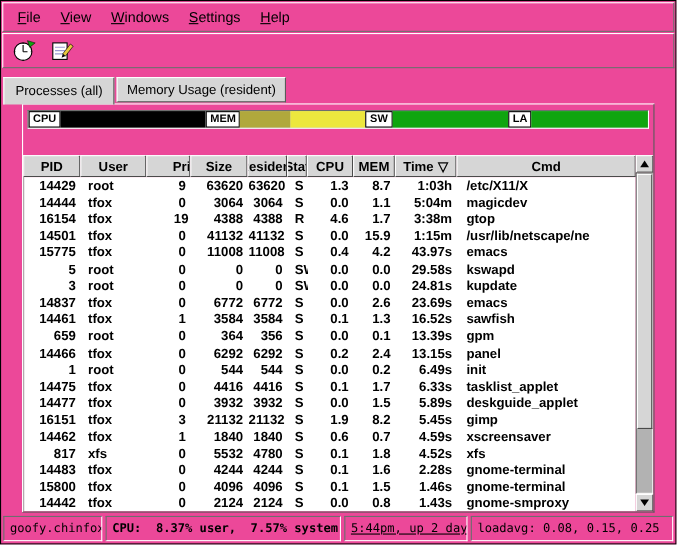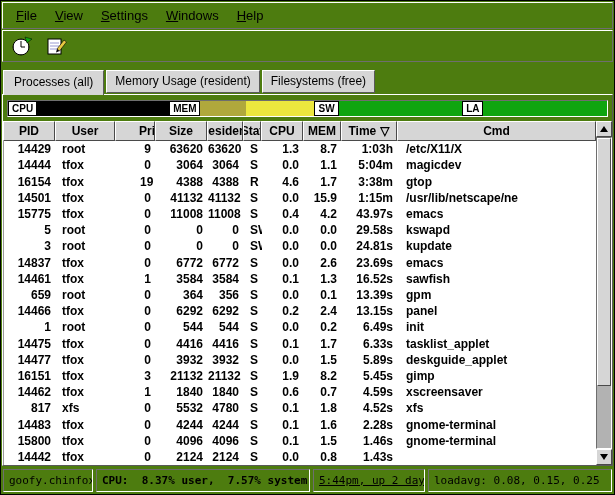--- a/index.html
+++ b/index.html
@@ -1,17 +1,17 @@
 <!DOCTYPE html>
 <html><head>
 <meta charset="utf-8">
 <style>
   * { box-sizing: border-box; margin: 0; padding: 0; }
   body { font-family: "Liberation Sans", sans-serif; background: #888; }
-  .window { width: 615px; height: 495px; background: #4d7c0f; border: 1px solid #000;
+  .window { width: 615px; height: 495px; background: #ec4899; border: 1px solid #000;
             display: flex; flex-direction: column; overflow: hidden; }
 
   
   .raised  { border: 1px solid; border-color: #ffffff #6e6e6e #6e6e6e #ffffff; }
 
   .menubar { height: 27px; margin: 1px 1px 0; display: flex; align-items: center;
              padding: 0 4px; flex: none; }
   .menu-item { display: inline-block; font-size: 13px; padding: 4px 9px; color: #000; cursor: default; }
   .menu-item::first-letter { text-decoration: underline; }
 
@@ -21,41 +21,41 @@
              display: flex; align-items: center; justify-content: center; cursor: pointer; }
 
   .tabstrip { display: flex; align-items: center; padding: 7px 2px 0; height: 32px;
               flex: none; position: relative; z-index: 2; }
   .tab { font-size: 12px; background: #d6d6d6; border: 1px solid;
          border-color: #ffffff #5a5a5a #5a5a5a #ffffff; padding: 3px 8px 4px;
          margin-right: 2px; cursor: pointer; white-space: nowrap; }
   .tab.active { padding: 4px 10px 6px; margin-bottom: -2px; border-bottom: none;
                 position: relative; z-index: 3; }
 
-  .panel { flex: 1; margin: 0 1px; border: 1px solid;
+  .panel { flex: 1; margin: 0 19px; border: 1px solid;
            border-color: #ffffff #5a5a5a #5a5a5a #ffffff;
-           display: flex; flex-direction: column; overflow: hidden; position: relative; z-index: 1; }
+           display: flex; flex-direction: column; overflow: hidden; position: relative; z-index: 1; gap: 20px; }
 
   .resbar { height: 17px; margin: 5px 4px 4px; flex: none; display: flex; align-items: stretch;
             background: #c9c9c9; border: 1px solid; border-color: #6e6e6e #ffffff #ffffff #6e6e6e; }
   .res-label { font-size: 10px; font-weight: bold; background: #ffffff; color: #000;
                border: 1px solid #000; padding: 0 3px; display: flex; align-items: center; }
   .res-seg { height: 100%; flex: none; }
   .res-seg.grow { flex: 1; }
 
   .tablewrap { flex: 1; display: flex; overflow: hidden; font-weight: bold; }
   .tablecol  { flex: 1; display: flex; flex-direction: column; overflow: hidden; }
   .thead { display: flex; height: 20px; flex: none; }
   .hcell { background: #d6d6d6; border: 1px solid; border-color: #ffffff #4a4a4a #4a4a4a #ffffff;
            display: flex; align-items: center; justify-content: center; font-size: 12px;
            gap: 4px; overflow: hidden; white-space: nowrap; cursor: pointer; }
   .rows { flex: 1; background: #ffffff; display: flex; flex-direction: column; overflow: hidden;
           border-left: 1px solid #9a9a9a; }
   .prow { flex: 1; display: flex; align-items: center; font-size: 12px; white-space: nowrap;
-          color: #000; cursor: default; }
+          color: #000; cursor: default; justify-content: flex-end; }
   .prow > span { overflow: hidden; }
 
   
   .cols > :nth-child(1)  { width: 52px;  flex: none; }
   .cols > :nth-child(2)  { width: 60px;  flex: none; }
   .cols > :nth-child(3)  { width: 40px;  flex: none; padding-left: 24px; }
   .cols > :nth-child(4)  { width: 52px;  flex: none; }
   .cols > :nth-child(5)  { width: 36px;  flex: none; }
   .cols > :nth-child(6)  { width: 18px;  flex: none; }
   .cols > :nth-child(7)  { width: 42px;  flex: none; }
@@ -96,22 +96,22 @@
   .sp-load { flex: 1; }
 </style>
 </head>
 <body>
 
 <div class="window">
 
   <div class="menubar raised">
     <span class="menu-item">File</span>
     <span class="menu-item">View</span>
+    <span class="menu-item">Windows</span>
     <span class="menu-item">Settings</span>
-    <span class="menu-item">Windows</span>
     <span class="menu-item">Help</span>
   </div>
 
   <div class="toolbar raised">
     <button class="toolbtn">
       <svg width="22" height="22" viewBox="0 0 22 22">
         <circle cx="10" cy="12" r="8" fill="#ffffff" stroke="#000000"></circle>
         <line x1="10" y1="12" x2="10" y2="6" stroke="#000000"></line>
         <line x1="10" y1="12" x2="14" y2="12" stroke="#000000"></line>
         <line x1="10" y1="4" x2="10" y2="5" stroke="#000000"></line>
@@ -127,21 +127,20 @@
         <path d="M4 8 H13 M4 11 H13 M4 14 H13" stroke="#9a9ad2" stroke-width="1" fill="none"></path>
         <polygon points="11,14 18,5 20.5,7 13.5,16" fill="#e8c840" stroke="#000000" stroke-width="0.6"></polygon>
         <polygon points="11,14 13.5,16 10,17.5" fill="#000000"></polygon>
       </svg>
     </button>
   </div>
 
   <div class="tabstrip">
     <div class="tab active">Processes (all)</div>
     <div class="tab">Memory Usage (resident)</div>
-    <div class="tab">Filesystems (free)</div>
   </div>
 
   <div class="panel">
 
     <div class="resbar">
       <span class="res-label">CPU</span>
       <div class="res-seg" style="background: rgb(0, 0, 0); width: 132px;"></div>
       <span class="res-label">MEM</span>
       <div class="res-seg" style="background: rgb(176, 168, 60); width: 46px;"></div>
       <div class="res-seg" style="background: rgb(236, 231, 62); width: 68px;"></div>
@@ -420,20 +419,21 @@
             <div class="prow cols">
               <span>14442</span>
               <span>tfox</span>
               <span>0</span>
               <span>2124</span>
               <span>2124</span>
               <span>S</span>
               <span>0.0</span>
               <span>0.8</span>
               <span>1.43s</span>
+              <span>gnome-smproxy</span>
             </div>
         </div>
       </div>
 
       <div class="vscroll">
         <div class="sbtn">
           <div class="arrow-up"></div>
         </div>
         <div class="strack">
           <div class="sthumb"></div>

